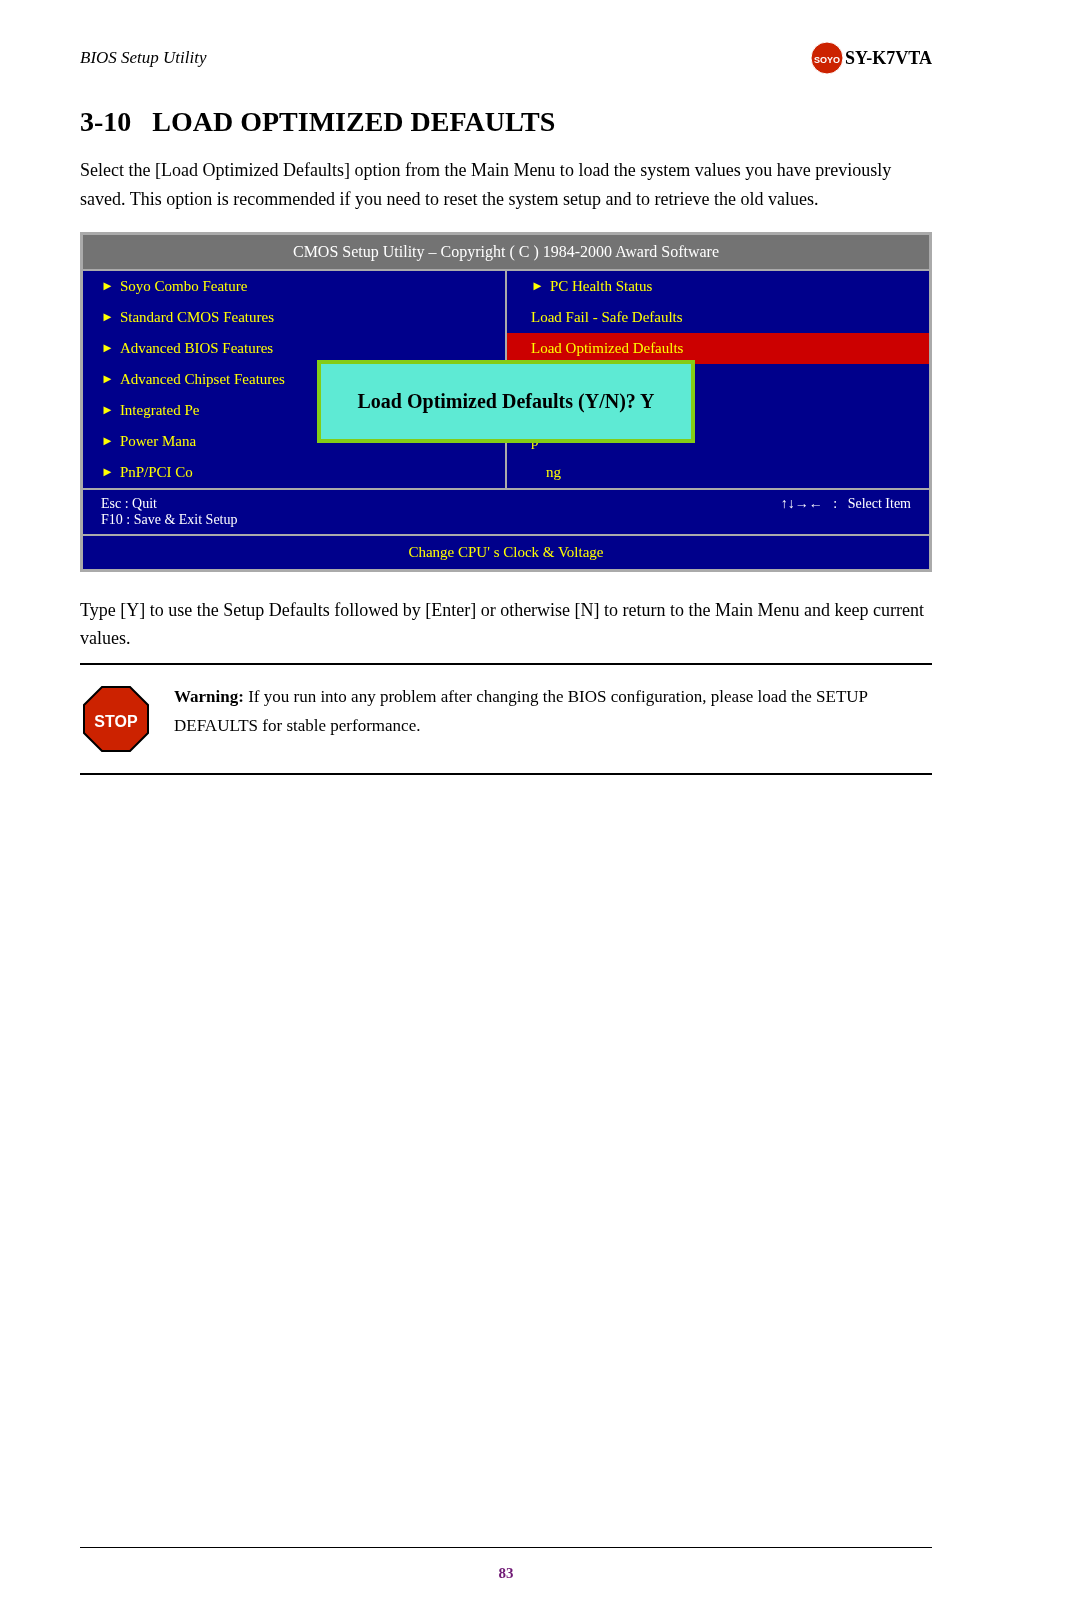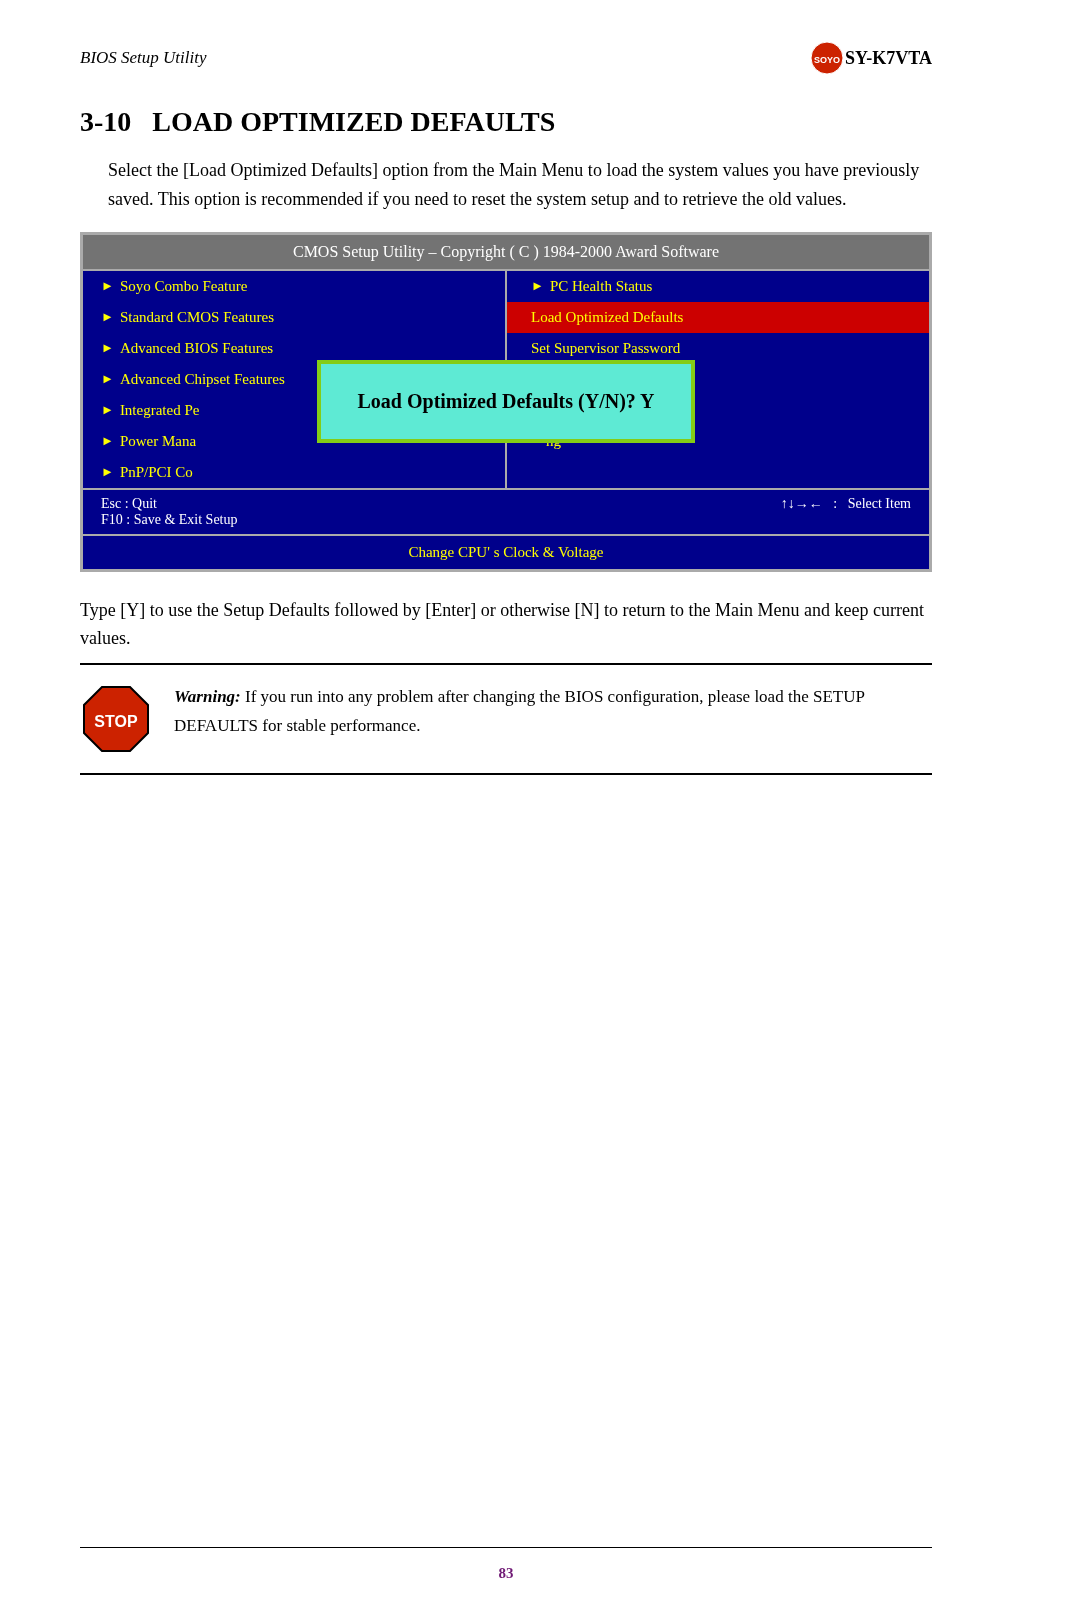--- a/index.html
+++ b/index.html
@@ -50,21 +50,20 @@
       font-size: 28px;
       font-weight: bold;
       margin-bottom: 18px;
     }
     
     .body-text {
       font-size: 18px;
       line-height: 1.6;
       margin-bottom: 18px;
       color: #000;
-      margin-left: 28px;
     }
     
     .bios-screen {
       border: 3px solid #aaa;
       background: #00008B;
       color: #ffff00;
       margin-bottom: 24px;
       position: relative;
     }
     .bios-title-bar {
@@ -173,21 +172,20 @@
       flex-shrink: 0;
       width: 72px;
       height: 72px;
     }
     .warning-text {
       font-size: 17px;
       line-height: 1.7;
       color: #000;
     }
     .warning-text b {
-      font-style: italic;
     }
     
     .page-number {
       position: absolute;
       bottom: 36px;
       left: 50%;
       transform: translateX(-50%);
       font-weight: bold;
       font-size: 15px;
       color: #701a75;
@@ -263,20 +261,23 @@
         </div>
       </div>
 
       <div class="bios-divider"></div>
 
       <div class="bios-right">
         <div class="bios-menu-item right-item">
           <span class="arrow">►</span>
           <span>PC Health Status</span>
         </div>
+        <div class="bios-menu-item right-item plain">
+          <span>Load Fail - Safe Defaults</span>
+        </div>
         <div class="bios-menu-item right-item highlighted">
           <span>Load Optimized Defaults</span>
         </div>
         <div class="bios-menu-item right-item plain">
           <span>Set Supervisor Password</span>
         </div>
         <div class="bios-menu-item right-item plain" style="color:#ffff00;">
           <span>d</span>
         </div>
         <div class="bios-menu-item right-item plain" style="color:#ffff00;">

